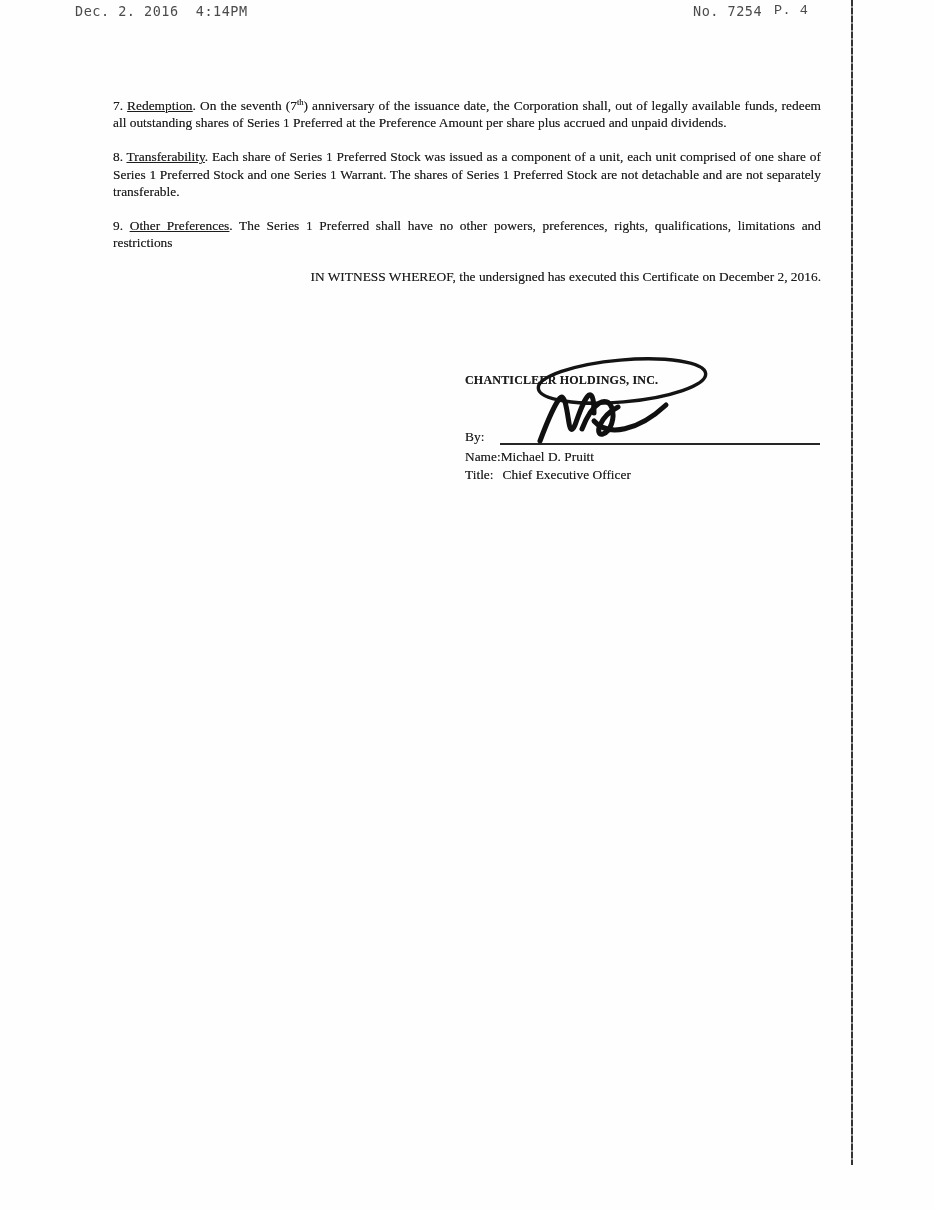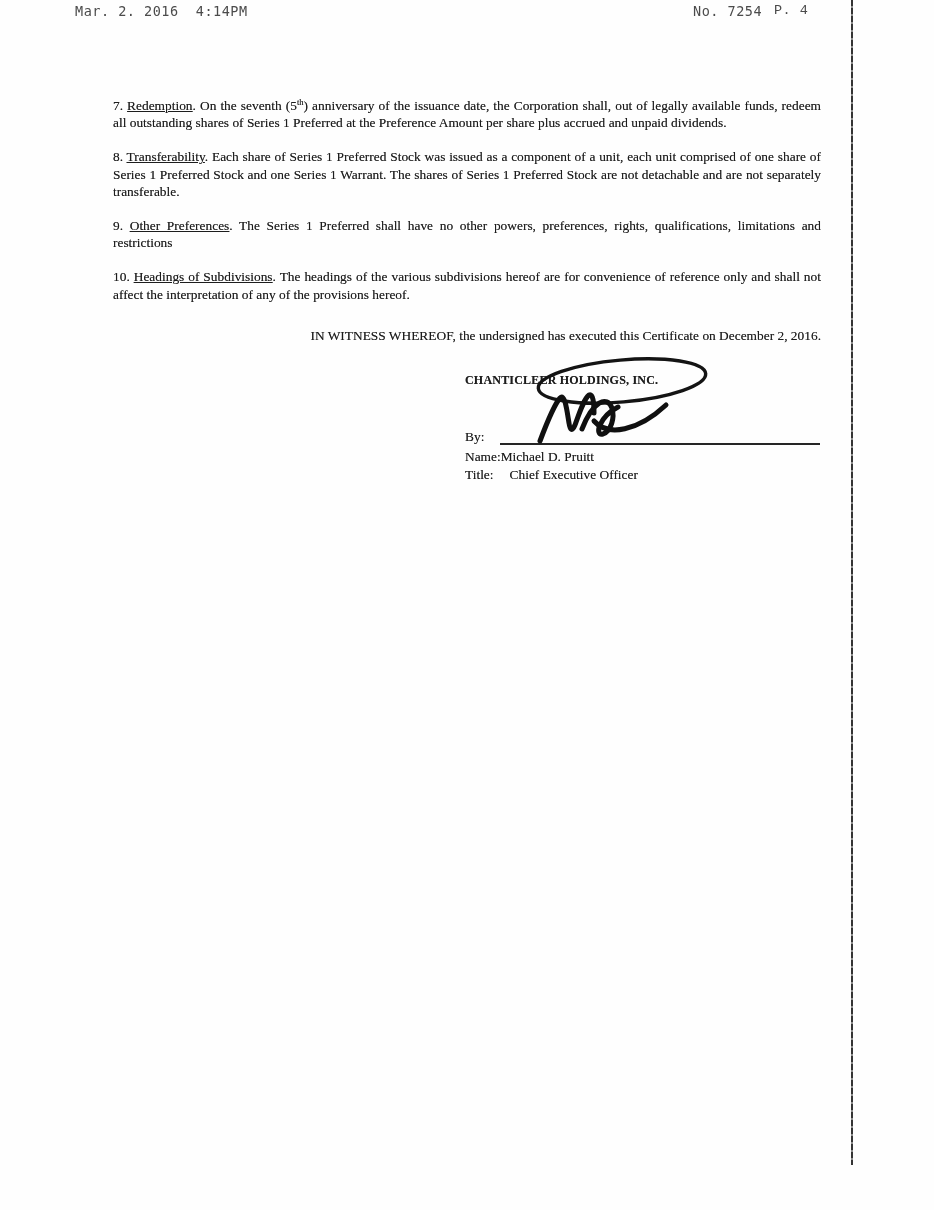--- a/index.html
+++ b/index.html
@@ -70,51 +70,50 @@
   .sig-line  {
     position: absolute;
     top: 70px;
     left: 35px;
     width: 320px;
     height: 0;
     border-top: 2px solid #262626;
   }
   .name-row  { position: absolute; top: 76px; left: 0; white-space: nowrap; font-family: Liberation Serif, serif; }
   .title-row { position: absolute; top: 94px; left: 0; white-space: nowrap; }
-  .title-row .label { margin-right: 16px; font-family: Liberation Serif, serif; }
+  .title-row .label { margin-right: 9px; font-family: Liberation Serif, serif; }
   
   .sig-svg {
     position: absolute;
     left: 520px;
     top: 353px;
     width: 210px;
     height: 100px;
     pointer-events: none;
   }
 </style>
 </head>
 <body>
 
 <div class="page">
 
-  <div class="fax-text fax-left">Mar. 2. 2016  4:14PM</div>
+  <div class="fax-text fax-left">Dec. 2. 2016  4:14PM</div>
   <div class="fax-text fax-no">No. 7254</div>
   <div class="fax-text fax-page">P. 4</div>
 
   <div class="page-edge"></div>
 
   <div class="doc-body">
 
-    <p><span>7.</span> <span class="u">Redemption</span><span>. On the seventh (5</span><sup>th</sup><span>) anniversary of the issuance date, the Corporation shall, out of legally available funds, redeem all outstanding shares of Series 1 Preferred at the Preference Amount per share plus accrued and unpaid dividends.</span></p>
+    <p><span>7.</span> <span class="u">Redemption</span><span>. On the seventh (7</span><sup>th</sup><span>) anniversary of the issuance date, the Corporation shall, out of legally available funds, redeem all outstanding shares of Series 1 Preferred at the Preference Amount per share plus accrued and unpaid dividends.</span></p>
 
     <p><span>8.</span> <span class="u">Transferability</span><span>. Each share of Series 1 Preferred Stock was issued as a component of a unit, each unit comprised of one share of Series 1 Preferred Stock and one Series 1 Warrant. The shares of Series 1 Preferred Stock are not detachable and are not separately transferable.</span></p>
 
     <p><span>9.</span> <span class="u">Other Preferences</span><span>. The Series 1 Preferred shall have no other powers, preferences, rights, qualifications, limitations and restrictions</span></p>
 
-    <p class="last-para"><span>10.</span> <span class="u">Headings of Subdivisions</span><span>. The headings of the various subdivisions hereof are for convenience of reference only and shall not affect the interpretation of any of the provisions hereof.</span></p>
 
     <p class="witness">IN WITNESS WHEREOF, the undersigned has executed this Certificate on December 2, 2016.</p>
   </div>
 
   <div class="sig-block">
     <div class="company">CHANTICLEER HOLDINGS, INC.</div>
     <div class="by-row">By:</div>
     <div class="sig-line"></div>
     <div class="name-row"><span class="label">Name:</span><span>Michael D. Pruitt</span></div>
     <div class="title-row"><span class="label">Title:</span><span>Chief Executive Officer</span></div>

